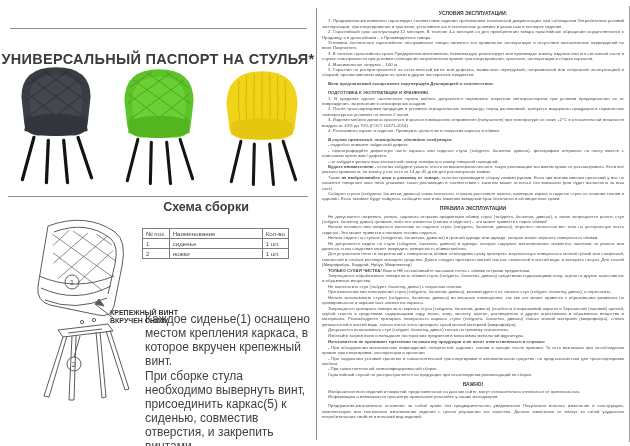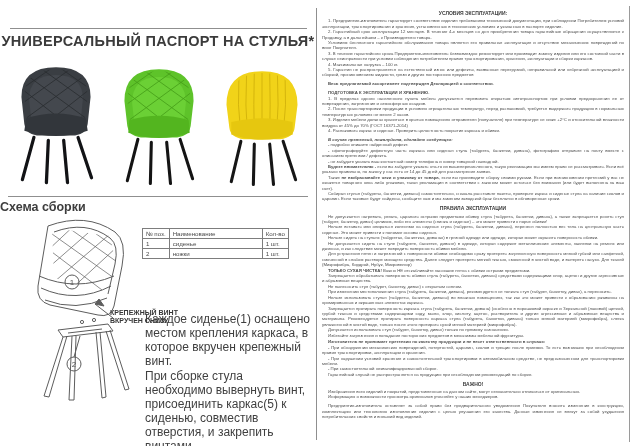--- a/index.html
+++ b/index.html
@@ -2,27 +2,27 @@
 <html><head>
 <meta charset="utf-8">
 <style>
   html,body{margin:0;padding:0;background:#fff;}
   .page{position:relative;width:630px;height:446px;background:#ffffff;overflow:hidden;
         font-family:"Liberation Sans",sans-serif;color:#4b4b4b;}
   .vdiv{position:absolute;left:316px;top:8px;height:432px;width:1px;background:#8f8f8f;}
   .edge-r{position:absolute;right:0;top:6px;height:436px;width:1px;background:#9a9a9a;}
   .hrule{position:absolute;height:1px;background:#8f8f8f;}
   
-  .title{position:absolute;left:0;top:33px;width:316px;text-align:center;
+  .title{position:absolute;left:0;top:51px;width:316px;text-align:center;
          font-weight:bold;font-size:14.5px;letter-spacing:.3px;color:#3b3b3b;}
   .chairs{position:absolute;left:8px;top:52px;width:302px;height:138px;
           display:flex;justify-content:space-between;align-items:flex-end;}
   .chairs svg{width:96px;height:132px;}
-  .schema-h{position:absolute;left:0;top:200px;width:316px;
-            font-weight:bold;font-size:12.5px;color:#3d3d3d;}
+  .schema-h{position:absolute;left:0;top:200px;width:316px;text-align:center;
+            font-weight:bold;font-size:12.5px;color:#3d3d3d;padding-left:48px;}
   .draw{position:absolute;left:10px;top:212px;width:195px;height:192px;}
   .ptable{position:absolute;left:142px;top:228px;border-collapse:collapse;
           font-size:6.2px;color:#4b4b4b;background:#fff;}
   .ptable td,.ptable th{border:1px solid #7d7d7d;padding:1px 3px;font-weight:normal;text-align:left;}
   .screw-label{position:absolute;left:110px;top:309px;width:120px;font-size:7px;
                font-weight:bold;color:#363636;line-height:1.2;}
   .asm-text{position:absolute;left:145px;top:312px;width:168px;font-size:12px;
             line-height:1.18;color:#3f3f3f;}
   .asm-text p{margin:0;}
   

